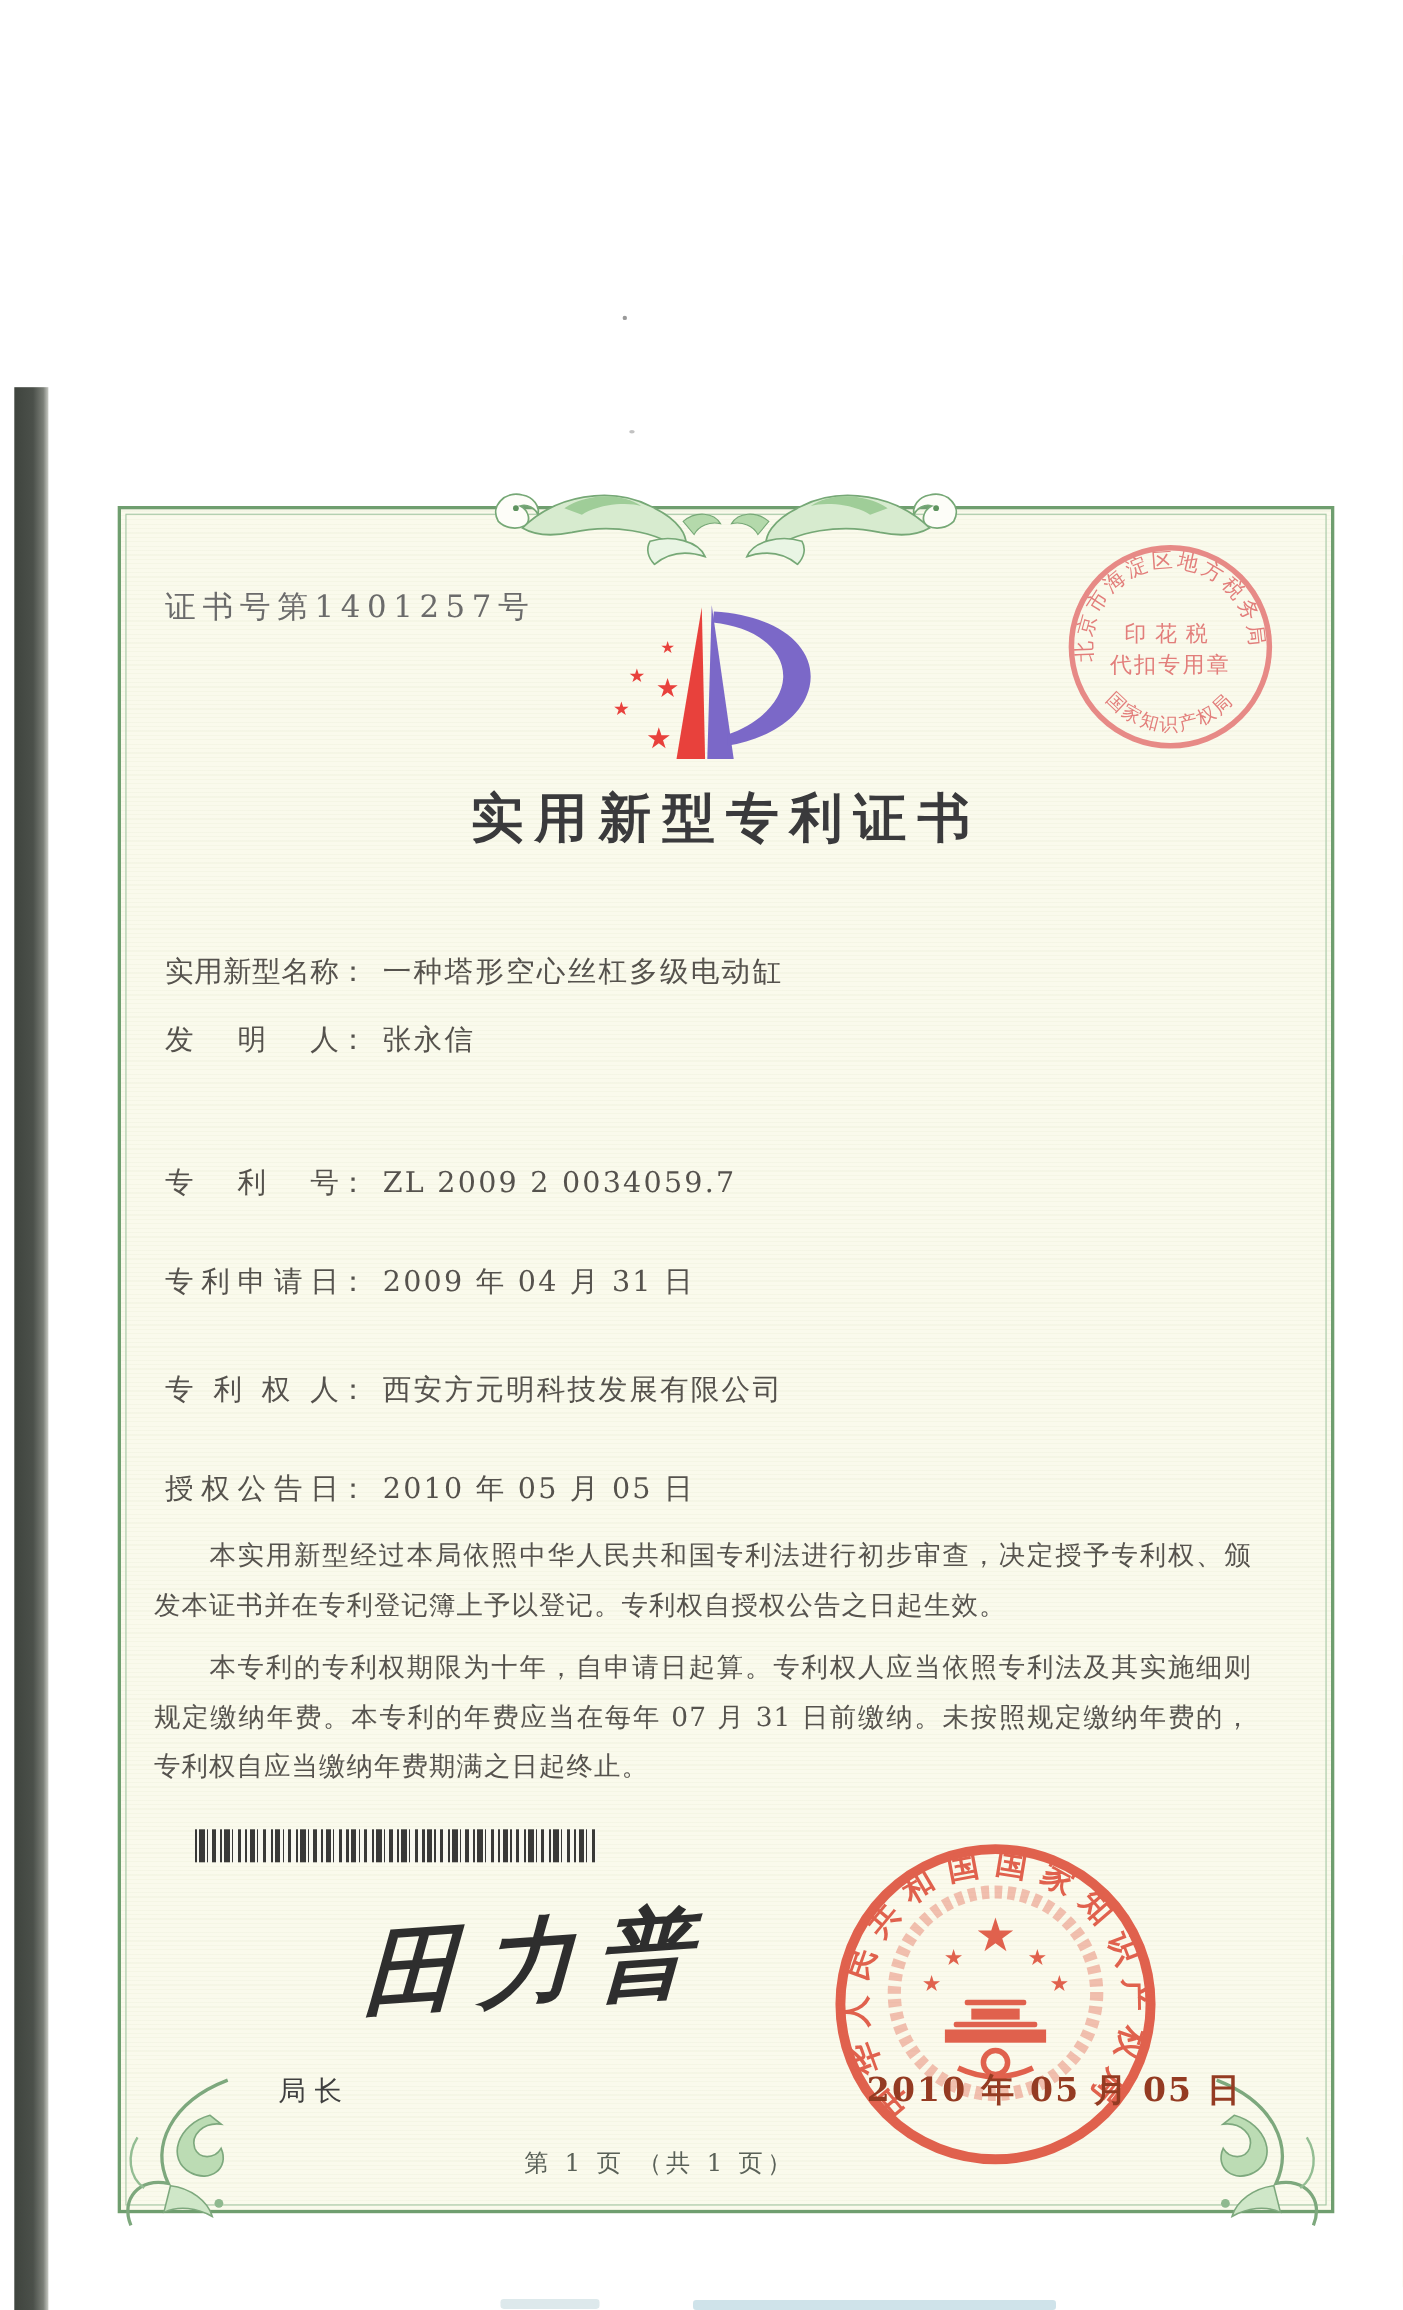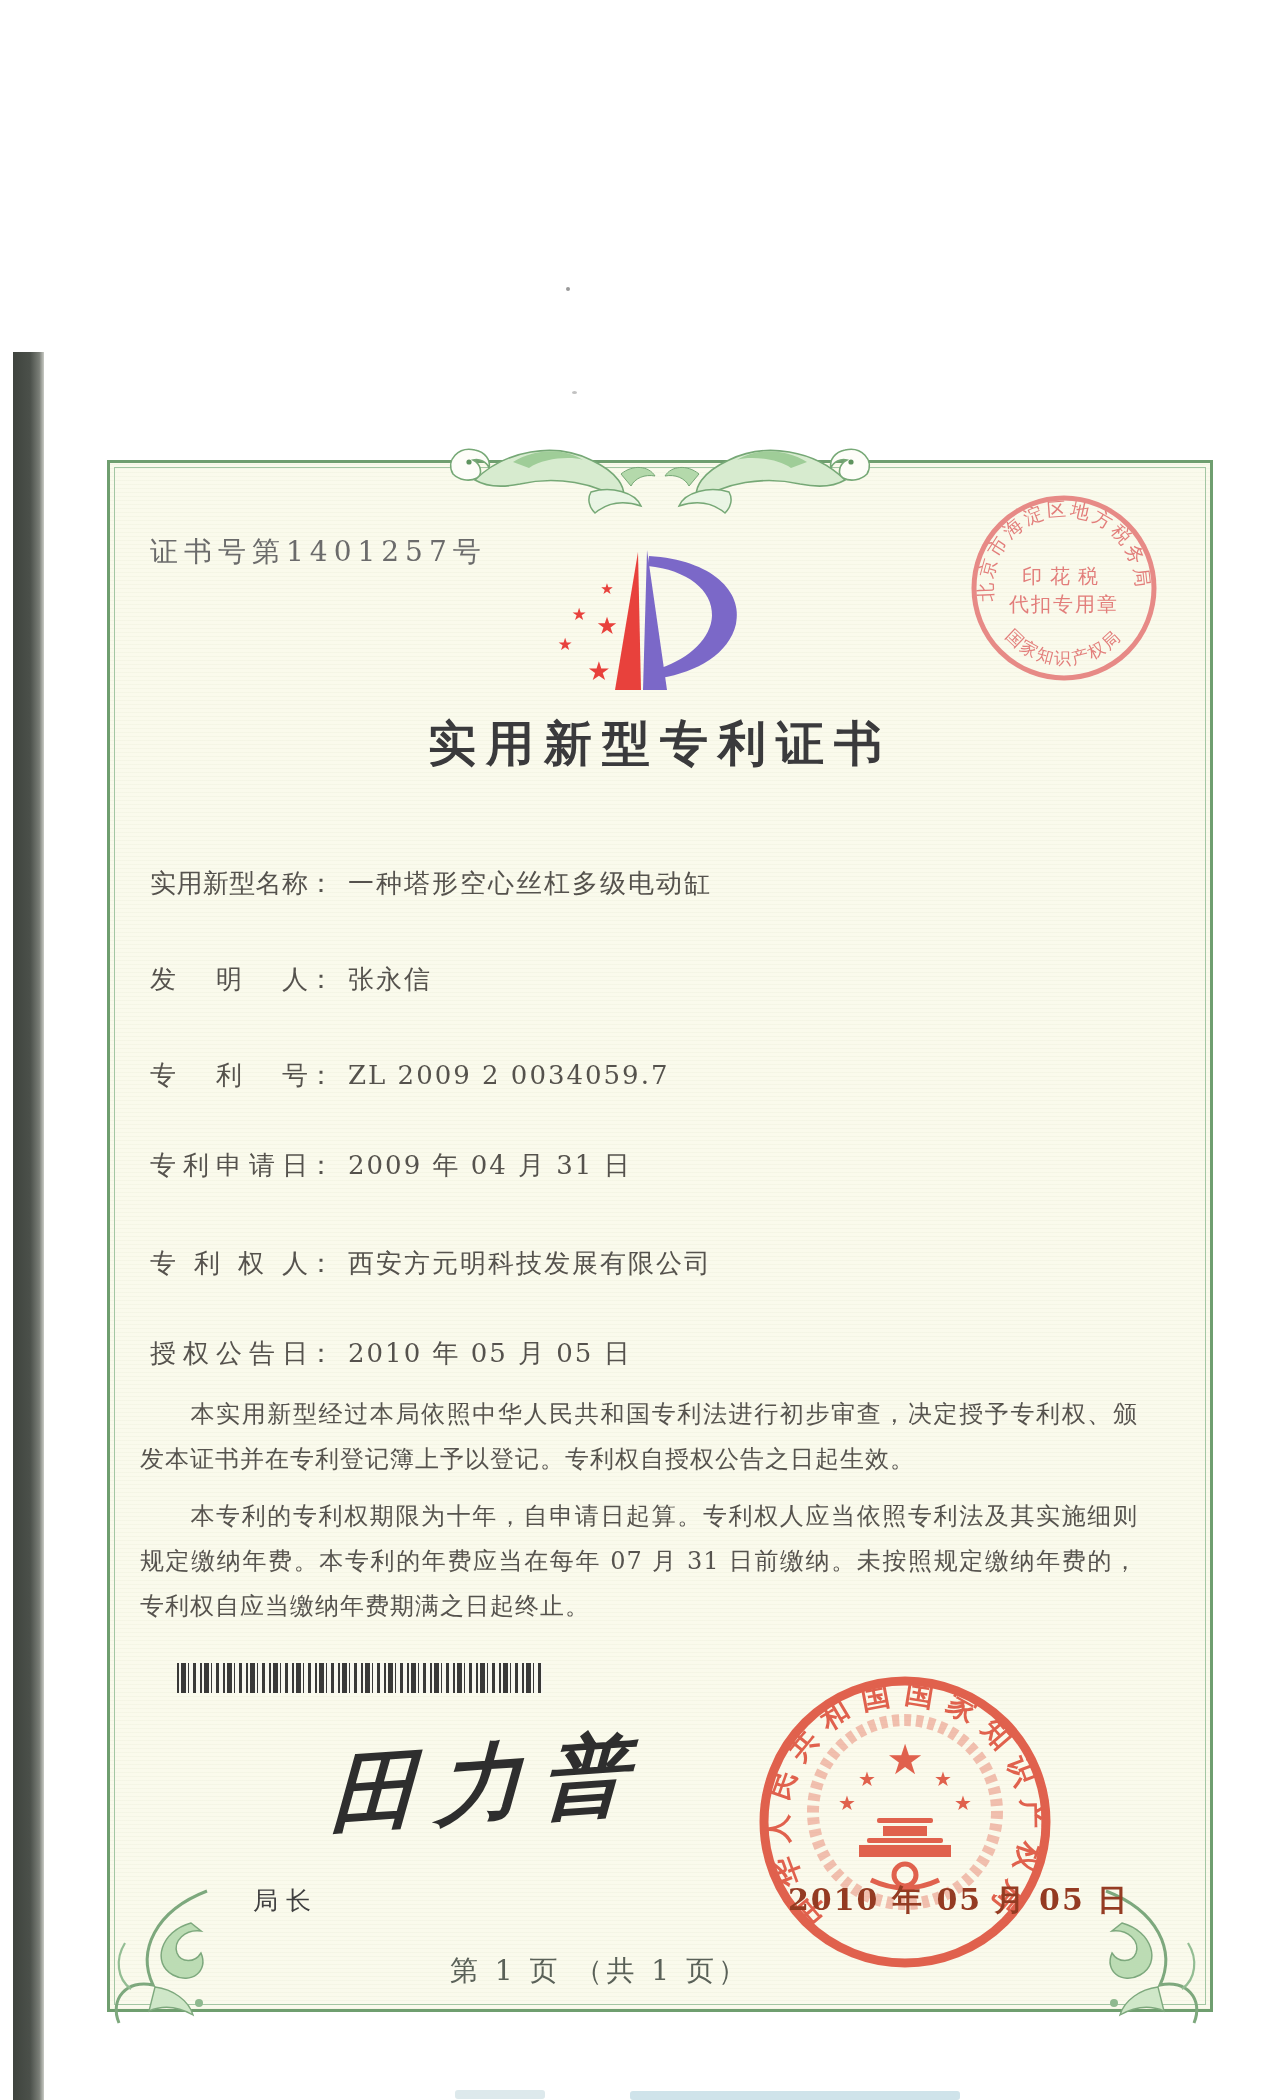--- a/index.html
+++ b/index.html
@@ -64,21 +64,21 @@
     letter-spacing:20px;color:#2e2e2e;transform:rotate(-4deg) skewX(-6deg);
     white-space:nowrap;
   }
 
   .seal-date{
     left:788px;top:1880px;font-size:30px;letter-spacing:2px;
     color:#943b22;font-weight:bold;white-space:nowrap;
   }
 
   .footer{left:350px;top:1952px;width:500px;text-align:center;
-    font-size:28px;letter-spacing:4px;color:#5a6158}
+    font-size:22px;letter-spacing:4px;color:#5a6158}
 
   .artifact{border-radius:3px}
 </style>
 </head>
 <body>
 
 <div class="abs scan-strip"></div>
 <div class="abs speck" style="left:566px;top:287px;width:4px;height:4px"></div>
 <div class="abs speck" style="left:572px;top:391px;width:5px;height:3px;opacity:.6"></div>
 
@@ -144,21 +144,21 @@
   <text font-size="17" fill="#e0716f" letter-spacing="2">
     <textPath href="#taxArcBot" startOffset="4%">国家知识产权局</textPath>
   </text>
   <text x="97" y="92" font-size="20" fill="#e0716f" text-anchor="middle" letter-spacing="8">印花税</text>
   <text x="97" y="120" font-size="20" fill="#e0716f" text-anchor="middle" letter-spacing="2">代扣专用章</text>
 </svg>
 
 <div class="abs field-row" style="top:866px">
   <span class="flabel">实用新型名称</span><span class="fcolon">：</span><span class="fvalue">一种塔形空心丝杠多级电动缸</span>
 </div>
-<div class="abs field-row" style="top:962px">
+<div class="abs field-row" style="top:928px">
   <span class="flabel">发明人</span><span class="fcolon">：</span><span class="fvalue">张永信</span>
 </div>
 <div class="abs field-row" style="top:1058px">
   <span class="flabel">专利号</span><span class="fcolon">：</span><span class="fvalue">ZL 2009 2 0034059.7</span>
 </div>
 <div class="abs field-row" style="top:1148px">
   <span class="flabel">专利申请日</span><span class="fcolon">：</span><span class="fvalue">2009 年 04 月 31 日</span>
 </div>
 <div class="abs field-row" style="top:1246px">
   <span class="flabel">专利权人</span><span class="fcolon">：</span><span class="fvalue">西安方元明科技发展有限公司</span>

